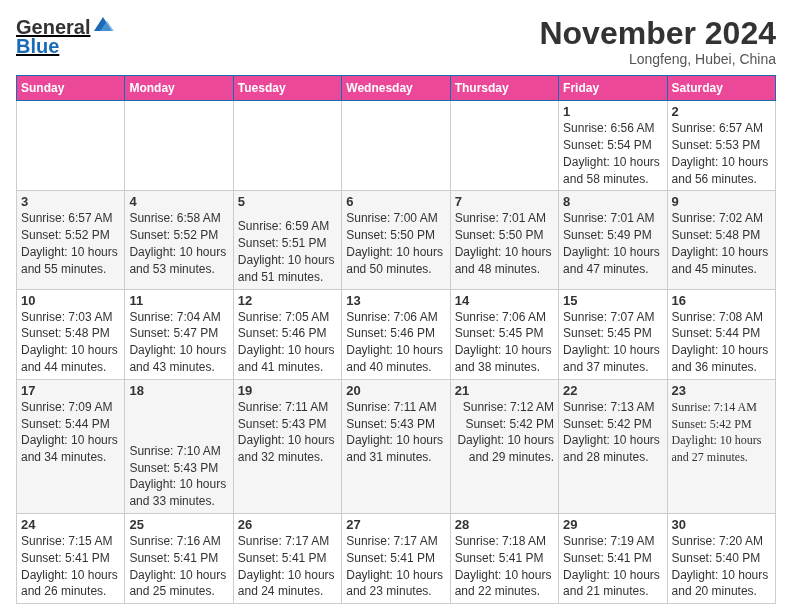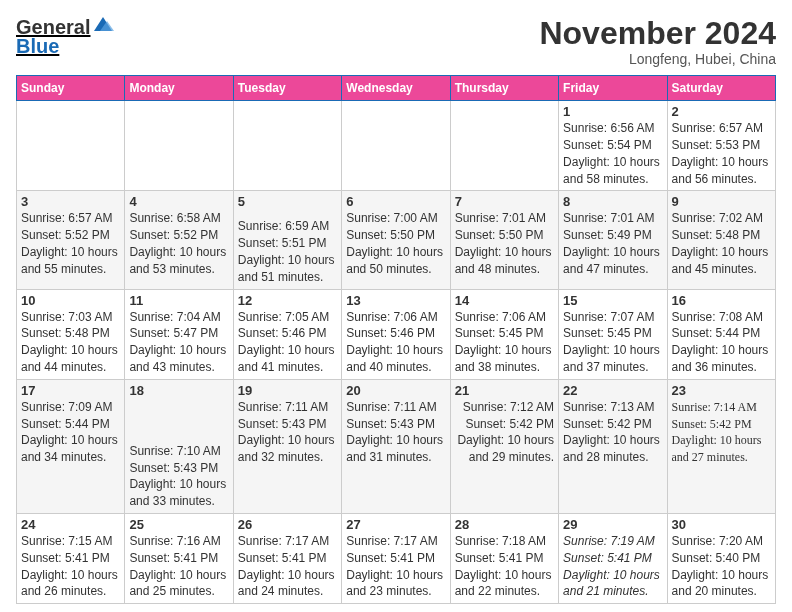--- a/index.html
+++ b/index.html
@@ -321,21 +321,21 @@
           </td>
           <td>
             <span class="day-number">28</span>
             <div class="cell-text" style="white-space: pre-line;">Sunrise: 7:18 AM 
 Sunset: 5:41 PM 
 Daylight: 10 hours 
 and 22 minutes.</div>
           </td>
           <td>
             <span class="day-number">29</span>
-            <div class="cell-text" style="white-space: pre-line; font-style: italic;">Sunrise: 7:19 AM 
+            <div class="cell-text" style="white-space: pre-line;">Sunrise: 7:19 AM 
 Sunset: 5:41 PM 
 Daylight: 10 hours 
 and 21 minutes.</div>
           </td>
           <td>
             <span class="day-number">30</span>
             <div class="cell-text" style="white-space: pre-line;">Sunrise: 7:20 AM 
 Sunset: 5:40 PM 
 Daylight: 10 hours 
 and 20 minutes.</div>

